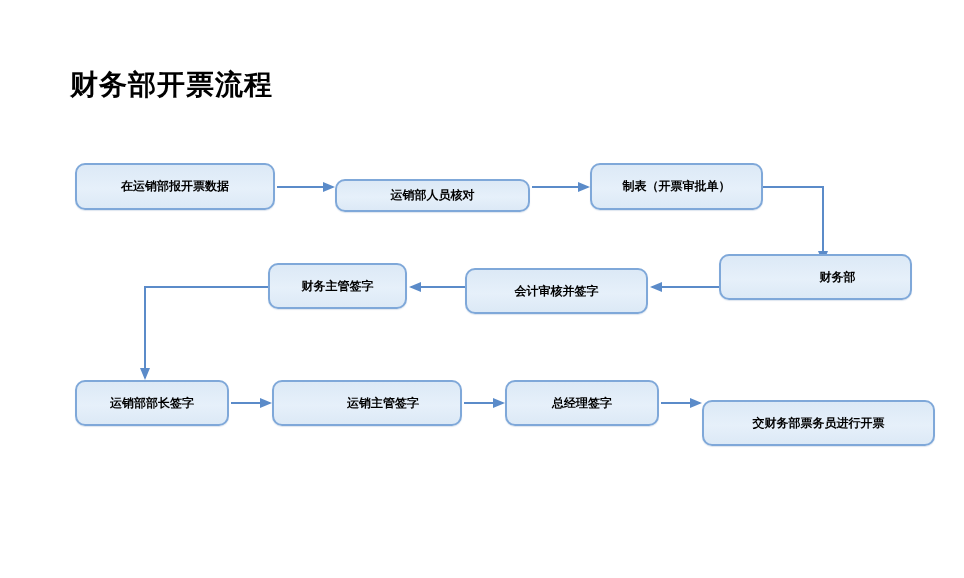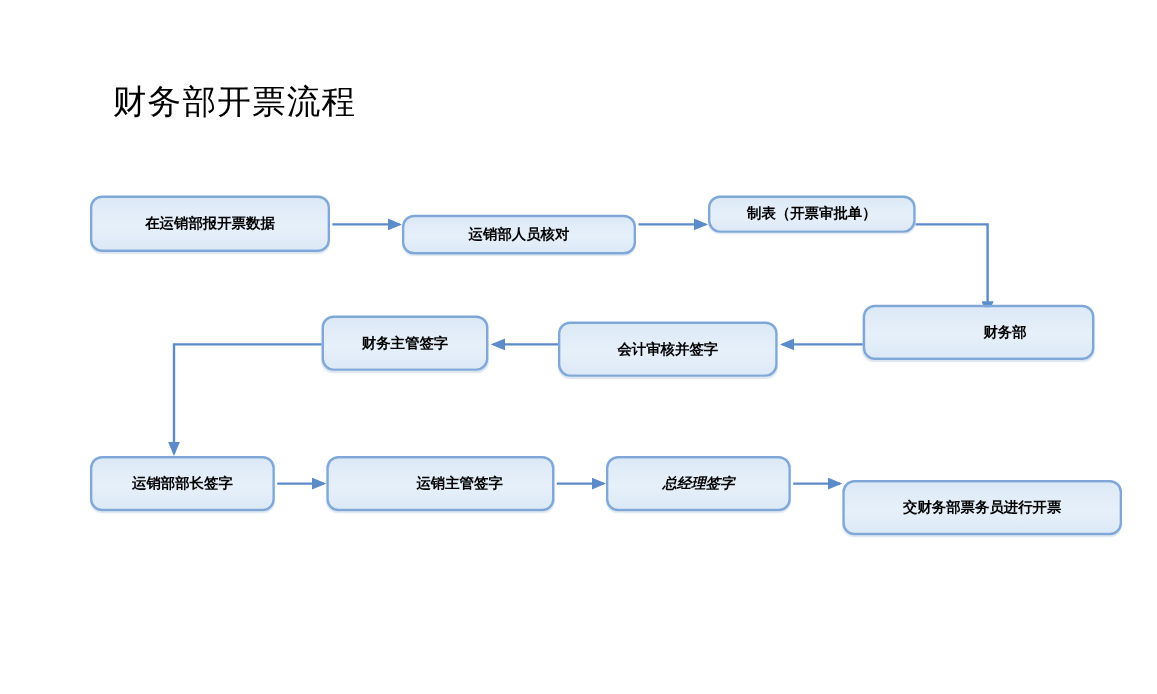--- a/index.html
+++ b/index.html
@@ -13,22 +13,22 @@
   html,body{margin:0;padding:0;}
   body{
     width:964px;height:578px;
     background:var(--bg);
     font-family:"DejaVu Serif","Liberation Serif",serif;
     overflow:hidden;position:relative;
   }
   .canvas{position:absolute;left:0;top:0;width:964px;height:578px;}
   .title{
     position:absolute;left:70px;top:66px;
-    font-size:28px;font-weight:normal;color:var(--text);
-    letter-spacing:1px;white-space:nowrap;margin-left:24px;
+    font-size:28px;font-weight:bold;color:var(--text);
+    letter-spacing:1px;white-space:nowrap;
   }
   .node{
     position:absolute;
     box-sizing:border-box;
     border:2px solid var(--box-border);
     border-radius:10px;
     background:linear-gradient(180deg,var(--box-fill) 0%,var(--box-fill-light) 55%,var(--box-fill) 100%);
     display:flex;align-items:center;justify-content:center;
     font-size:12px;font-weight:bold;color:var(--text);
     white-space:nowrap;
@@ -57,24 +57,24 @@
     <path class="edge" marker-end="url(#ah)" d="M719,287 L652,287"></path>
     <path class="edge" marker-end="url(#ah)" d="M465,287 L411,287"></path>
     <path class="edge" marker-end="url(#ah)" d="M268,287 L145,287 L145,378"></path>
     <path class="edge" marker-end="url(#ah)" d="M231,403 L270,403"></path>
     <path class="edge" marker-end="url(#ah)" d="M464,403 L503,403"></path>
     <path class="edge" marker-end="url(#ah)" d="M661,403 L700,403"></path>
   </svg>
 
   <div class="node" style="left:75px;top:163px;width:200px;height:47px;">在运销部报开票数据</div>
   <div class="node" style="left:335px;top:179px;width:195px;height:33px;">运销部人员核对</div>
-  <div class="node" style="left:590px;top:163px;width:173px;height:31px;">制表（开票审批单）</div>
+  <div class="node" style="left:590px;top:163px;width:173px;height:47px;">制表（开票审批单）</div>
 
   <div class="node" style="left:719px;top:254px;width:193px;height:46px;padding-left:44px;">财务部</div>
   <div class="node" style="left:465px;top:268px;width:183px;height:46px;">会计审核并签字</div>
   <div class="node" style="left:268px;top:263px;width:139px;height:46px;">财务主管签字</div>
 
   <div class="node" style="left:75px;top:380px;width:154px;height:46px;">运销部部长签字</div>
   <div class="node" style="left:272px;top:380px;width:190px;height:46px;padding-left:32px;">运销主管签字</div>
-  <div class="node" style="left:505px;top:380px;width:154px;height:46px;font-style:italic;">总经理签字</div>
+  <div class="node" style="left:505px;top:380px;width:154px;height:46px;">总经理签字</div>
   <div class="node" style="left:702px;top:400px;width:233px;height:46px;">交财务部票务员进行开票</div>
 
 </div>
 
 </body></html>

